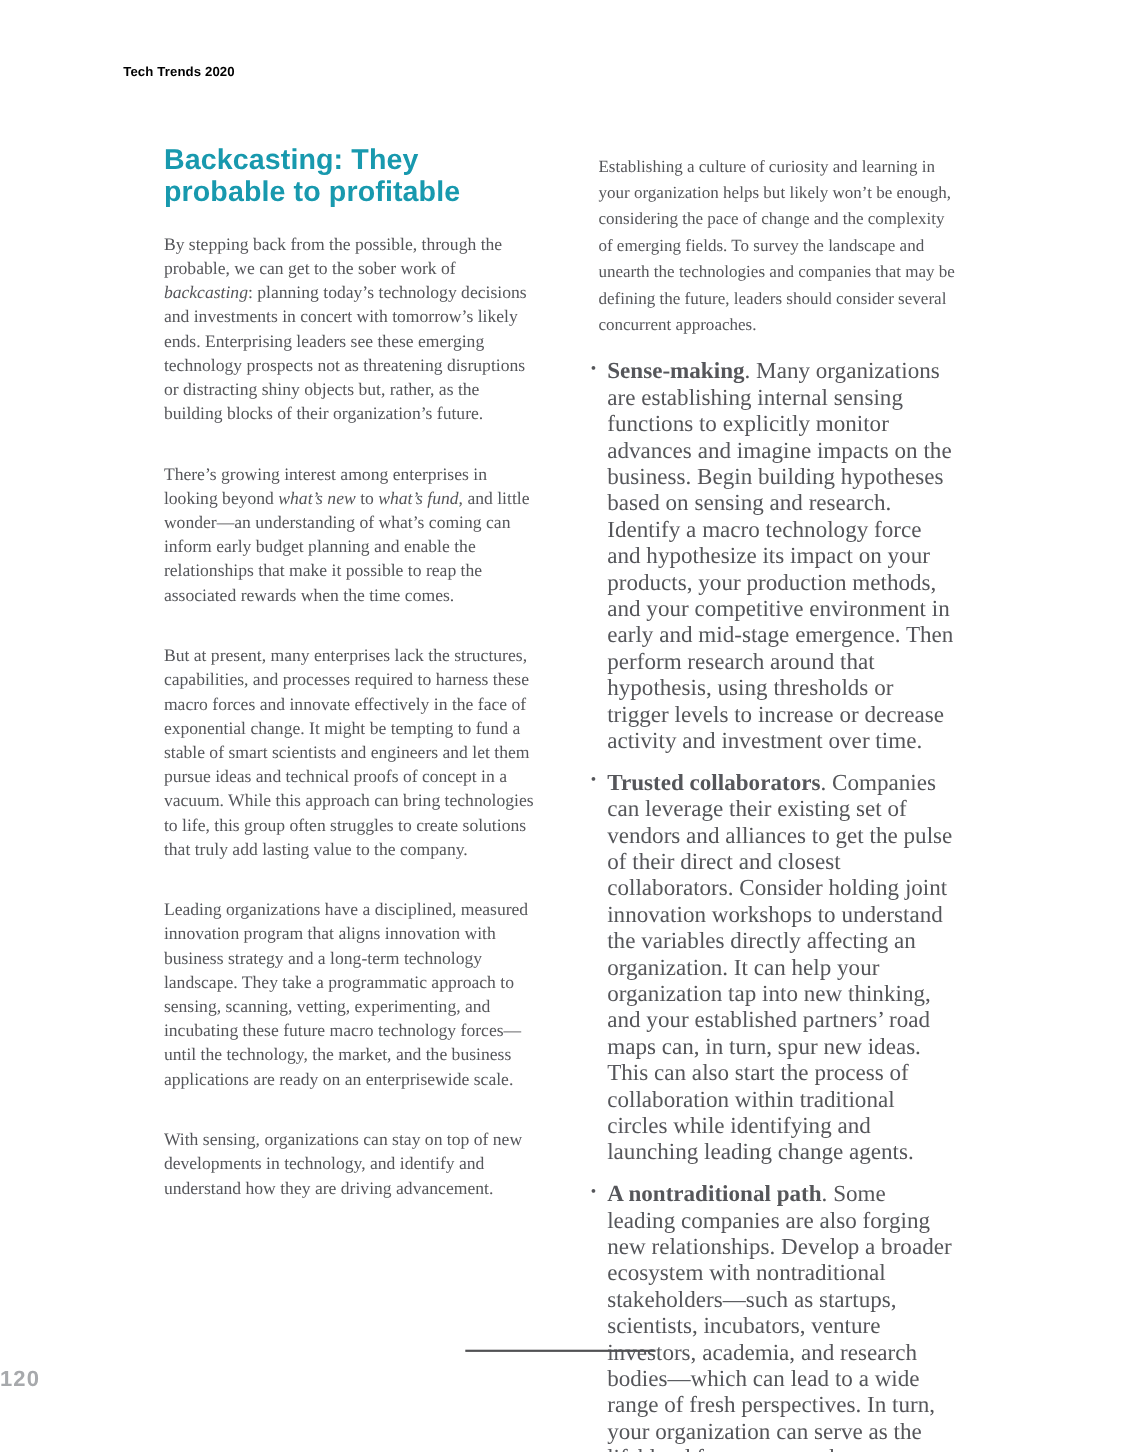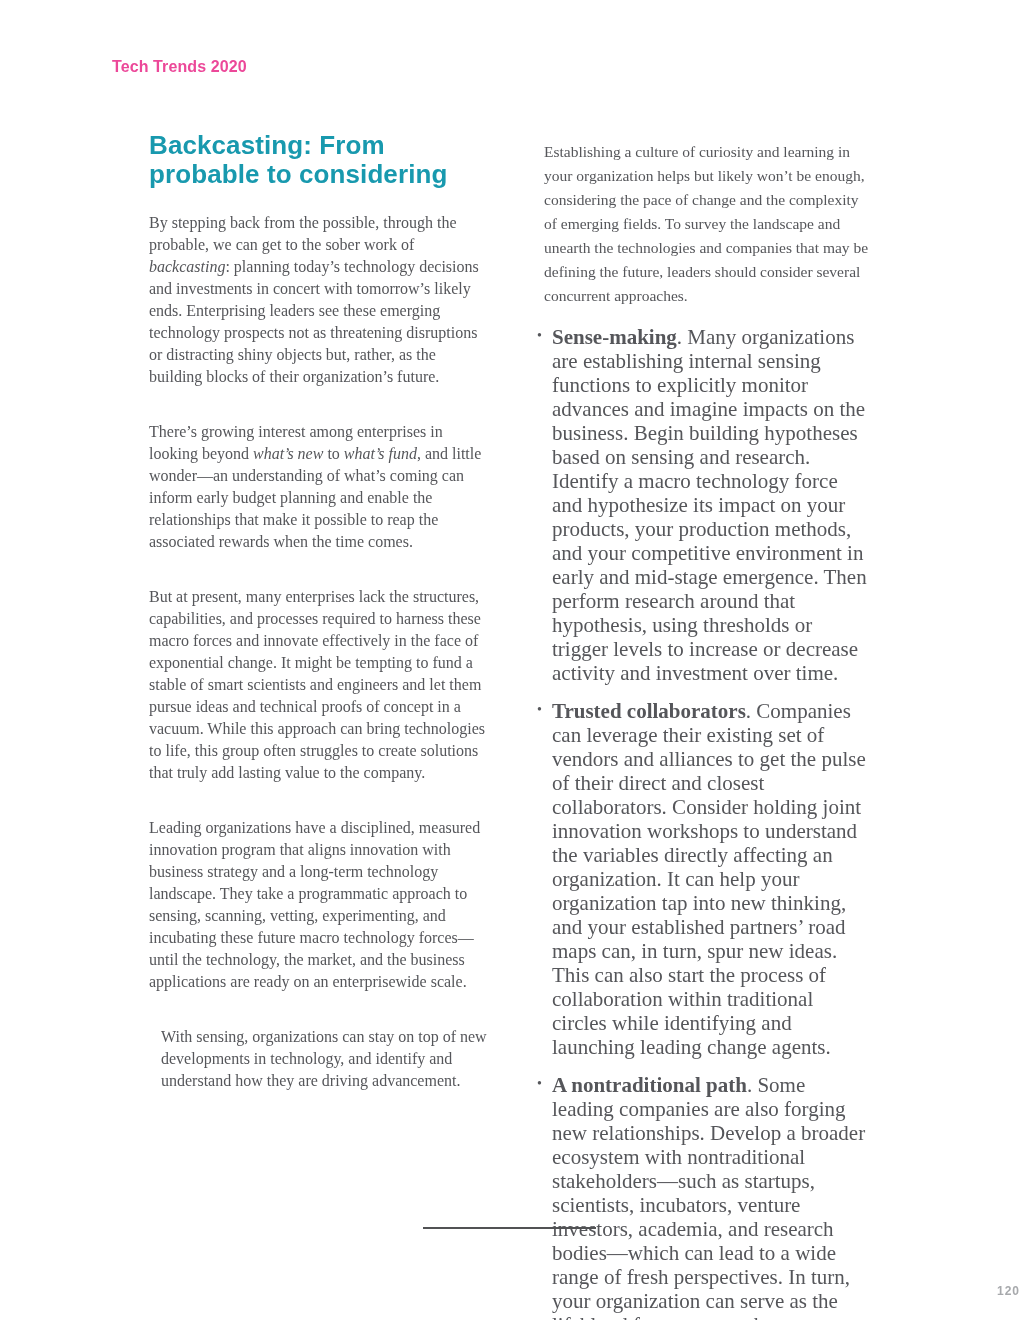--- a/index.html
+++ b/index.html
@@ -11,23 +11,23 @@
     position: relative;
     overflow: hidden;
     font-family: "Liberation Serif", serif;
   }
 
   .page-header {
     position: absolute;
     left: 112px;
     top: 58px;
     font-family: "Liberation Sans", sans-serif;
-    font-size: 16px;
+    font-size: 12px;
     font-weight: 600;
-    color: #ec4899;
+    color: #000000;
     letter-spacing: 0.1px;
   }
 
   .content {
     position: absolute;
     left: 149px;
     top: 131px;
     width: 722px;
     display: flex;
     gap: 40px;
@@ -43,21 +43,21 @@
     color: var(--accent-teal, #1899ae);
     letter-spacing: 0.1px;
   }
 
   .body-par {
     margin: 0 0 33px 0;
     font-size: 16px;
     line-height: 22px;
     color: var(--body-text, #55565a);
   }
-  .body-par:last-child { margin-bottom: 0; margin-left: 12px; }
+  .body-par:last-child { margin-bottom: 0; }
   .body-par i { font-style: italic; }
 
   .section-subheading {
     margin: -6px 0 3px 0;
     font-family: "Liberation Sans", sans-serif;
     font-size: 18px;
     line-height: 27px;
     font-weight: 400;
     color: var(--muted-gray, #75777a);
     letter-spacing: 0.3px;
@@ -102,38 +102,37 @@
     left: 423px;
     width: 173px;
     height: 0;
     border-top: 2px solid #515254;
   }
   .page-number {
     position: absolute;
     top: 1243px;
     left: 0;
     width: 100%;
-    text-align: right;
+    text-align: left;
     font-family: "Liberation Sans", sans-serif;
-    font-size: 12px;
+    font-size: 20px;
     font-weight: 700;
     color: var(--page-number-gray, #a7a9ac);
     letter-spacing: 1px;
-    margin-top: 41px;
   }
 </style>
 </head>
 <body>
 
 <div class="page-header">Tech Trends 2020</div>
 
 <div class="content">
 
   <div class="col col-left">
-    <h1 class="article-title">Backcasting: From probable to considering</h1>
+    <h1 class="article-title">Backcasting: They probable to profitable</h1>
 
     <p class="body-par"><span>By stepping back from the possible, through the probable, we can get to the sober work of </span><i>backcasting</i><span>: planning today’s technology decisions and investments in concert with tomorrow’s likely ends. Enterprising leaders see these emerging technology prospects not as threatening disruptions or distracting shiny objects but, rather, as the building blocks of their organization’s future.</span></p>
 
     <p class="body-par"><span>There’s growing interest among enterprises in looking beyond </span><i>what’s new</i><span> to </span><i>what’s fund</i><span>, and little wonder—an understanding of what’s coming can inform early budget planning and enable the relationships that make it possible to reap the associated rewards when the time comes.</span></p>
 
     <p class="body-par"><span>But at present, many enterprises lack the structures, capabilities, and processes required to harness these macro forces and innovate effectively in the face of exponential change. It might be tempting to fund a stable of smart scientists and engineers and let them pursue ideas and technical proofs of concept in a vacuum. While this approach can bring technologies to life, this group often struggles to create solutions that truly add lasting value to the company.</span></p>
 
     <p class="body-par"><span>Leading organizations have a disciplined, measured innovation program that aligns innovation with business strategy and a long-term technology landscape. They take a programmatic approach to sensing, scanning, vetting, experimenting, and incubating these future macro technology forces—until the technology, the market, and the business applications are ready on an enterprisewide scale.</span></p>
 
 

